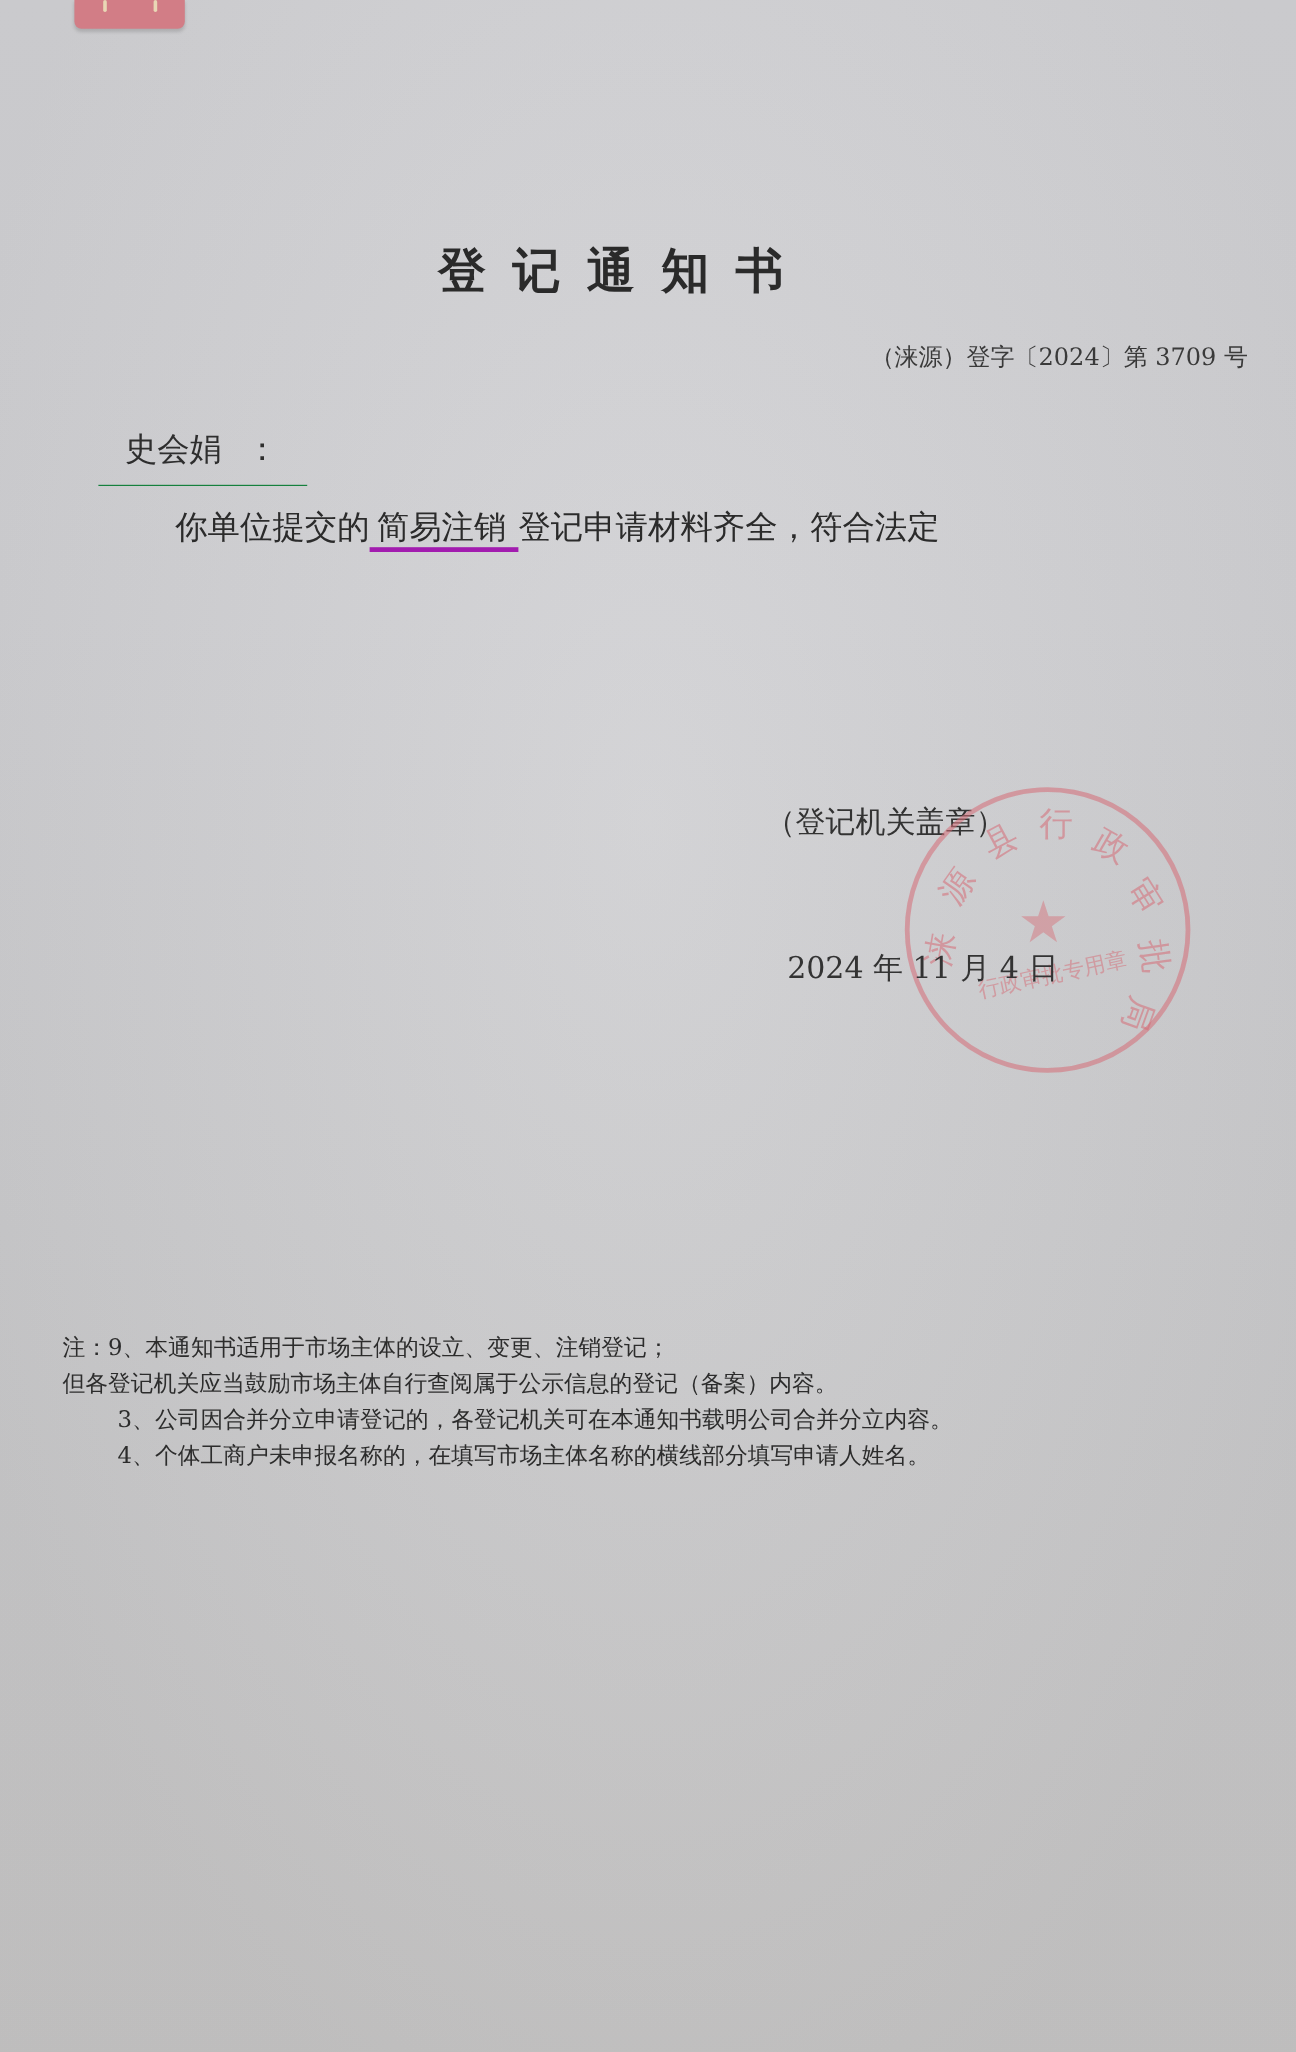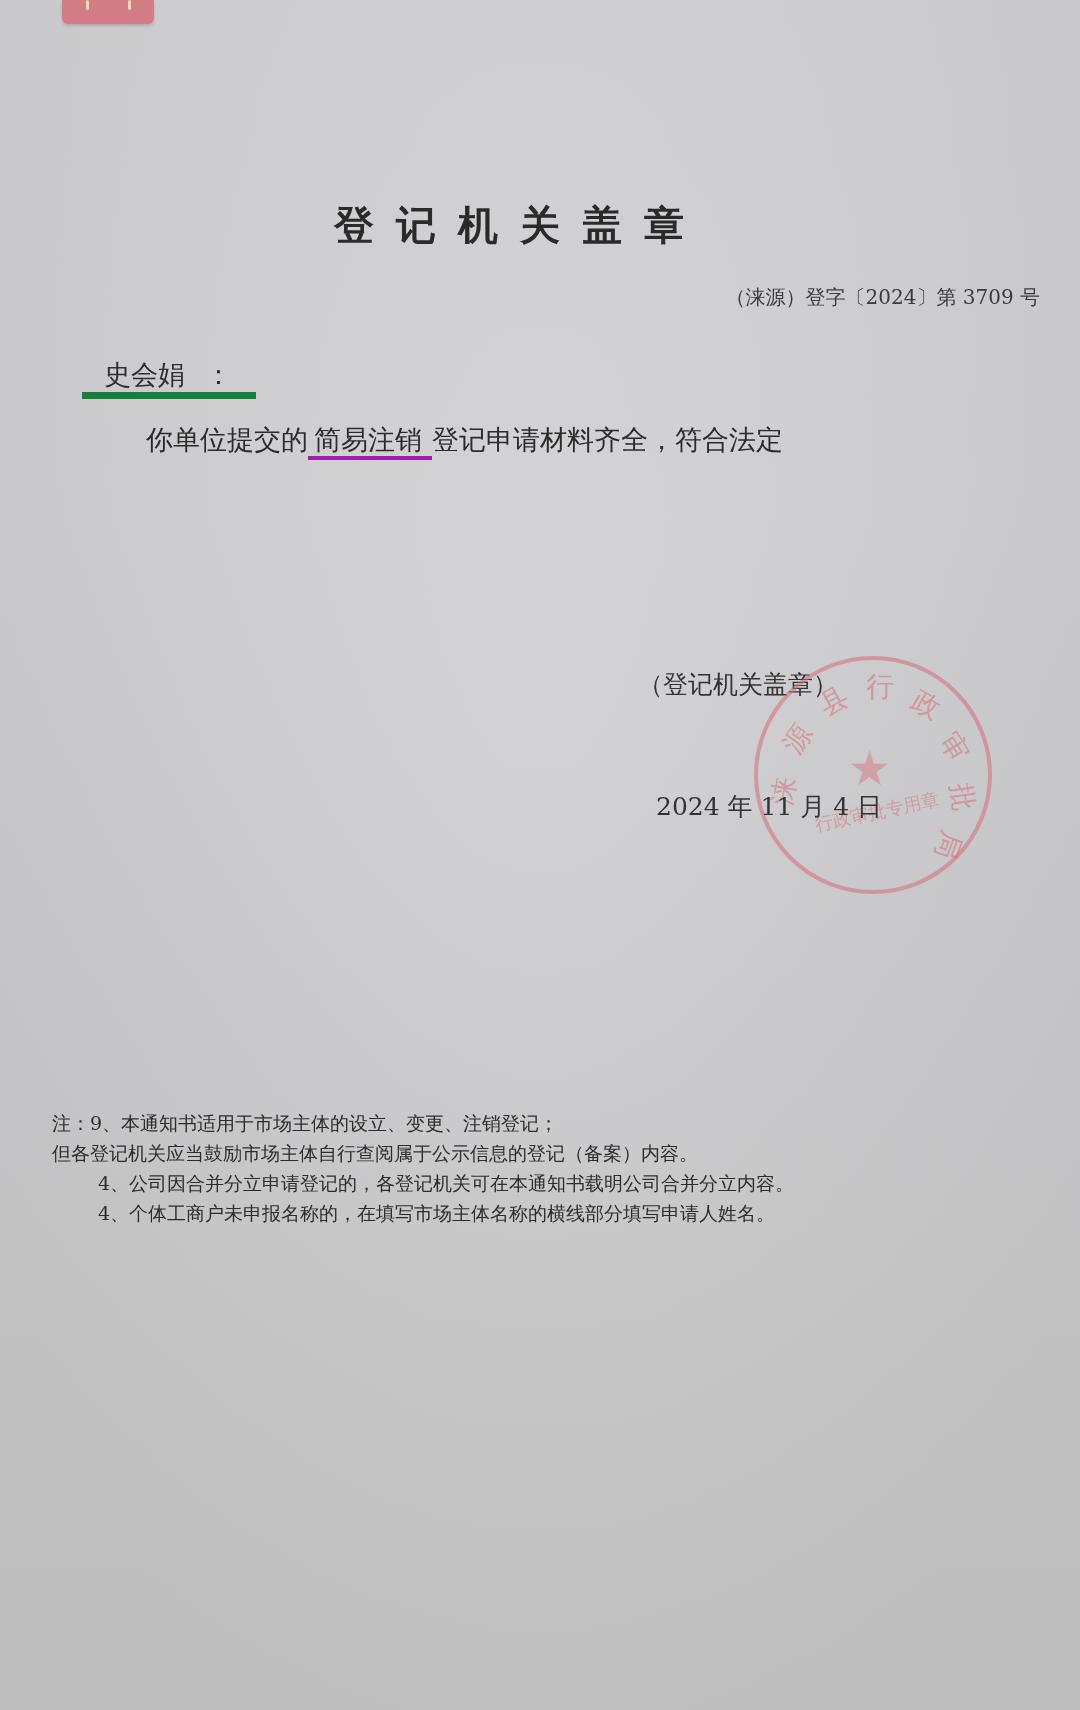--- a/index.html
+++ b/index.html
@@ -62,22 +62,22 @@
       top: 284px;
       text-align: right;
       font-size: 20px;
       color: #3a3a3a;
     }
     .recipient {
       position: absolute;
       left: 82px;
       top: 358px;
       font-size: 27px;
-      border-bottom: 7px solid #15803d;
-      padding: 0 24px 0 22px;
+      border-bottom: 1px solid #15803d;
+      padding: 0 24px 12px 22px;
       line-height: 34px;
     }
     .recipient .colon { margin-left: 20px; }
     .body-text {
       position: absolute;
       left: 80px;
       top: 412px;
       width: 860px;
       font-size: 27px;
       line-height: 56px;
@@ -153,21 +153,21 @@
     }
     .notes .note-line { white-space: nowrap; }
     .notes .ind { padding-left: 46px; }
   </style>
 </head>
 <body>
 
 <div class="paper-shade"></div>
 <div class="binder-clip"></div>
 
-<div class="title">登记机关盖章</div>
+<div class="title">登记通知书</div>
 <div class="doc-number">（涞源）登字〔2024〕第 3709 号</div>
 
 <div class="recipient">
   <span>史会娟</span><span class="colon">：</span>
 </div>
 
 <div class="body-text">
   <div class="indent">
     <span>你单位提交的</span><span class="blank">简易注销</span><span>登记申请材料齐全，符合法定</span>
   </div>
@@ -187,15 +187,15 @@
     <span style="left:182px;top:68px;transform:rotate(58deg);">审</span>
     <span style="left:190px;top:118px;transform:rotate(82deg);">批</span>
     <span style="left:176px;top:166px;transform:rotate(110deg);">局</span>
   </div>
   <div class="stamp-sub">行政审批专用章</div>
 </div>
 
 <div class="notes">
   <div class="note-line">注：9、本通知书适用于市场主体的设立、变更、注销登记；</div>
   <div class="note-line">但各登记机关应当鼓励市场主体自行查阅属于公示信息的登记（备案）内容。</div>
-  <div class="note-line ind">4、公司因合并分立申请登记的，各登记机关可在本通知书载明公司合并分立内容。</div>
+  <div class="note-line ind">3、公司因合并分立申请登记的，各登记机关可在本通知书载明公司合并分立内容。</div>
   <div class="note-line ind">4、个体工商户未申报名称的，在填写市场主体名称的横线部分填写申请人姓名。</div>
 </div>
 
 </body></html>

